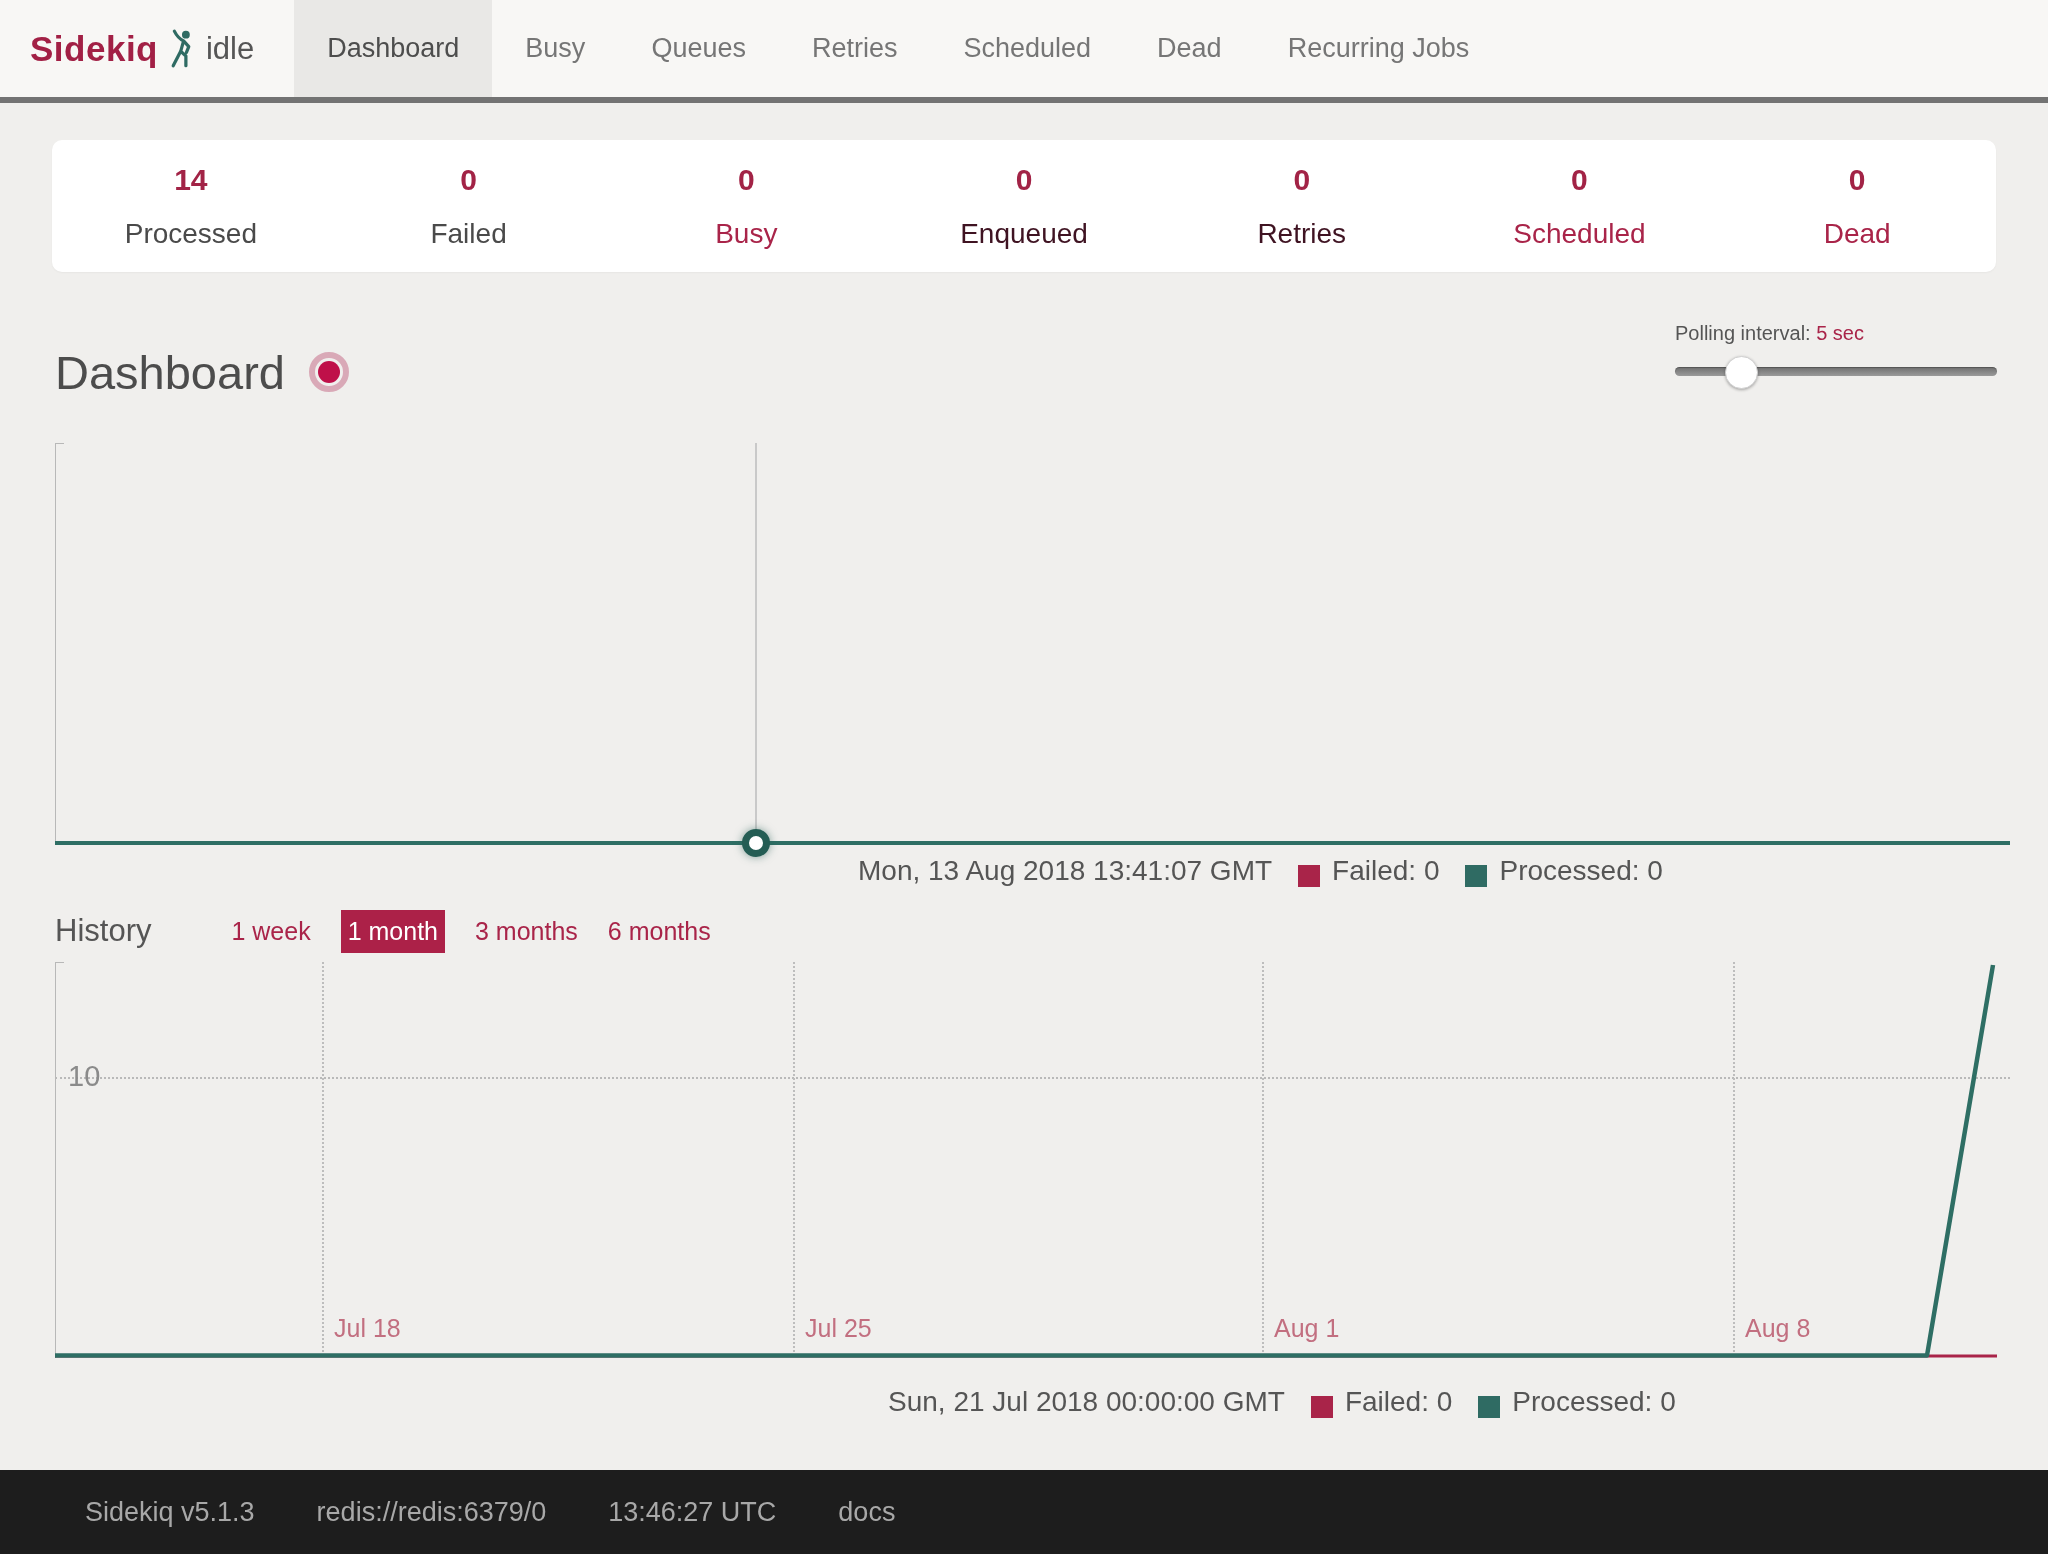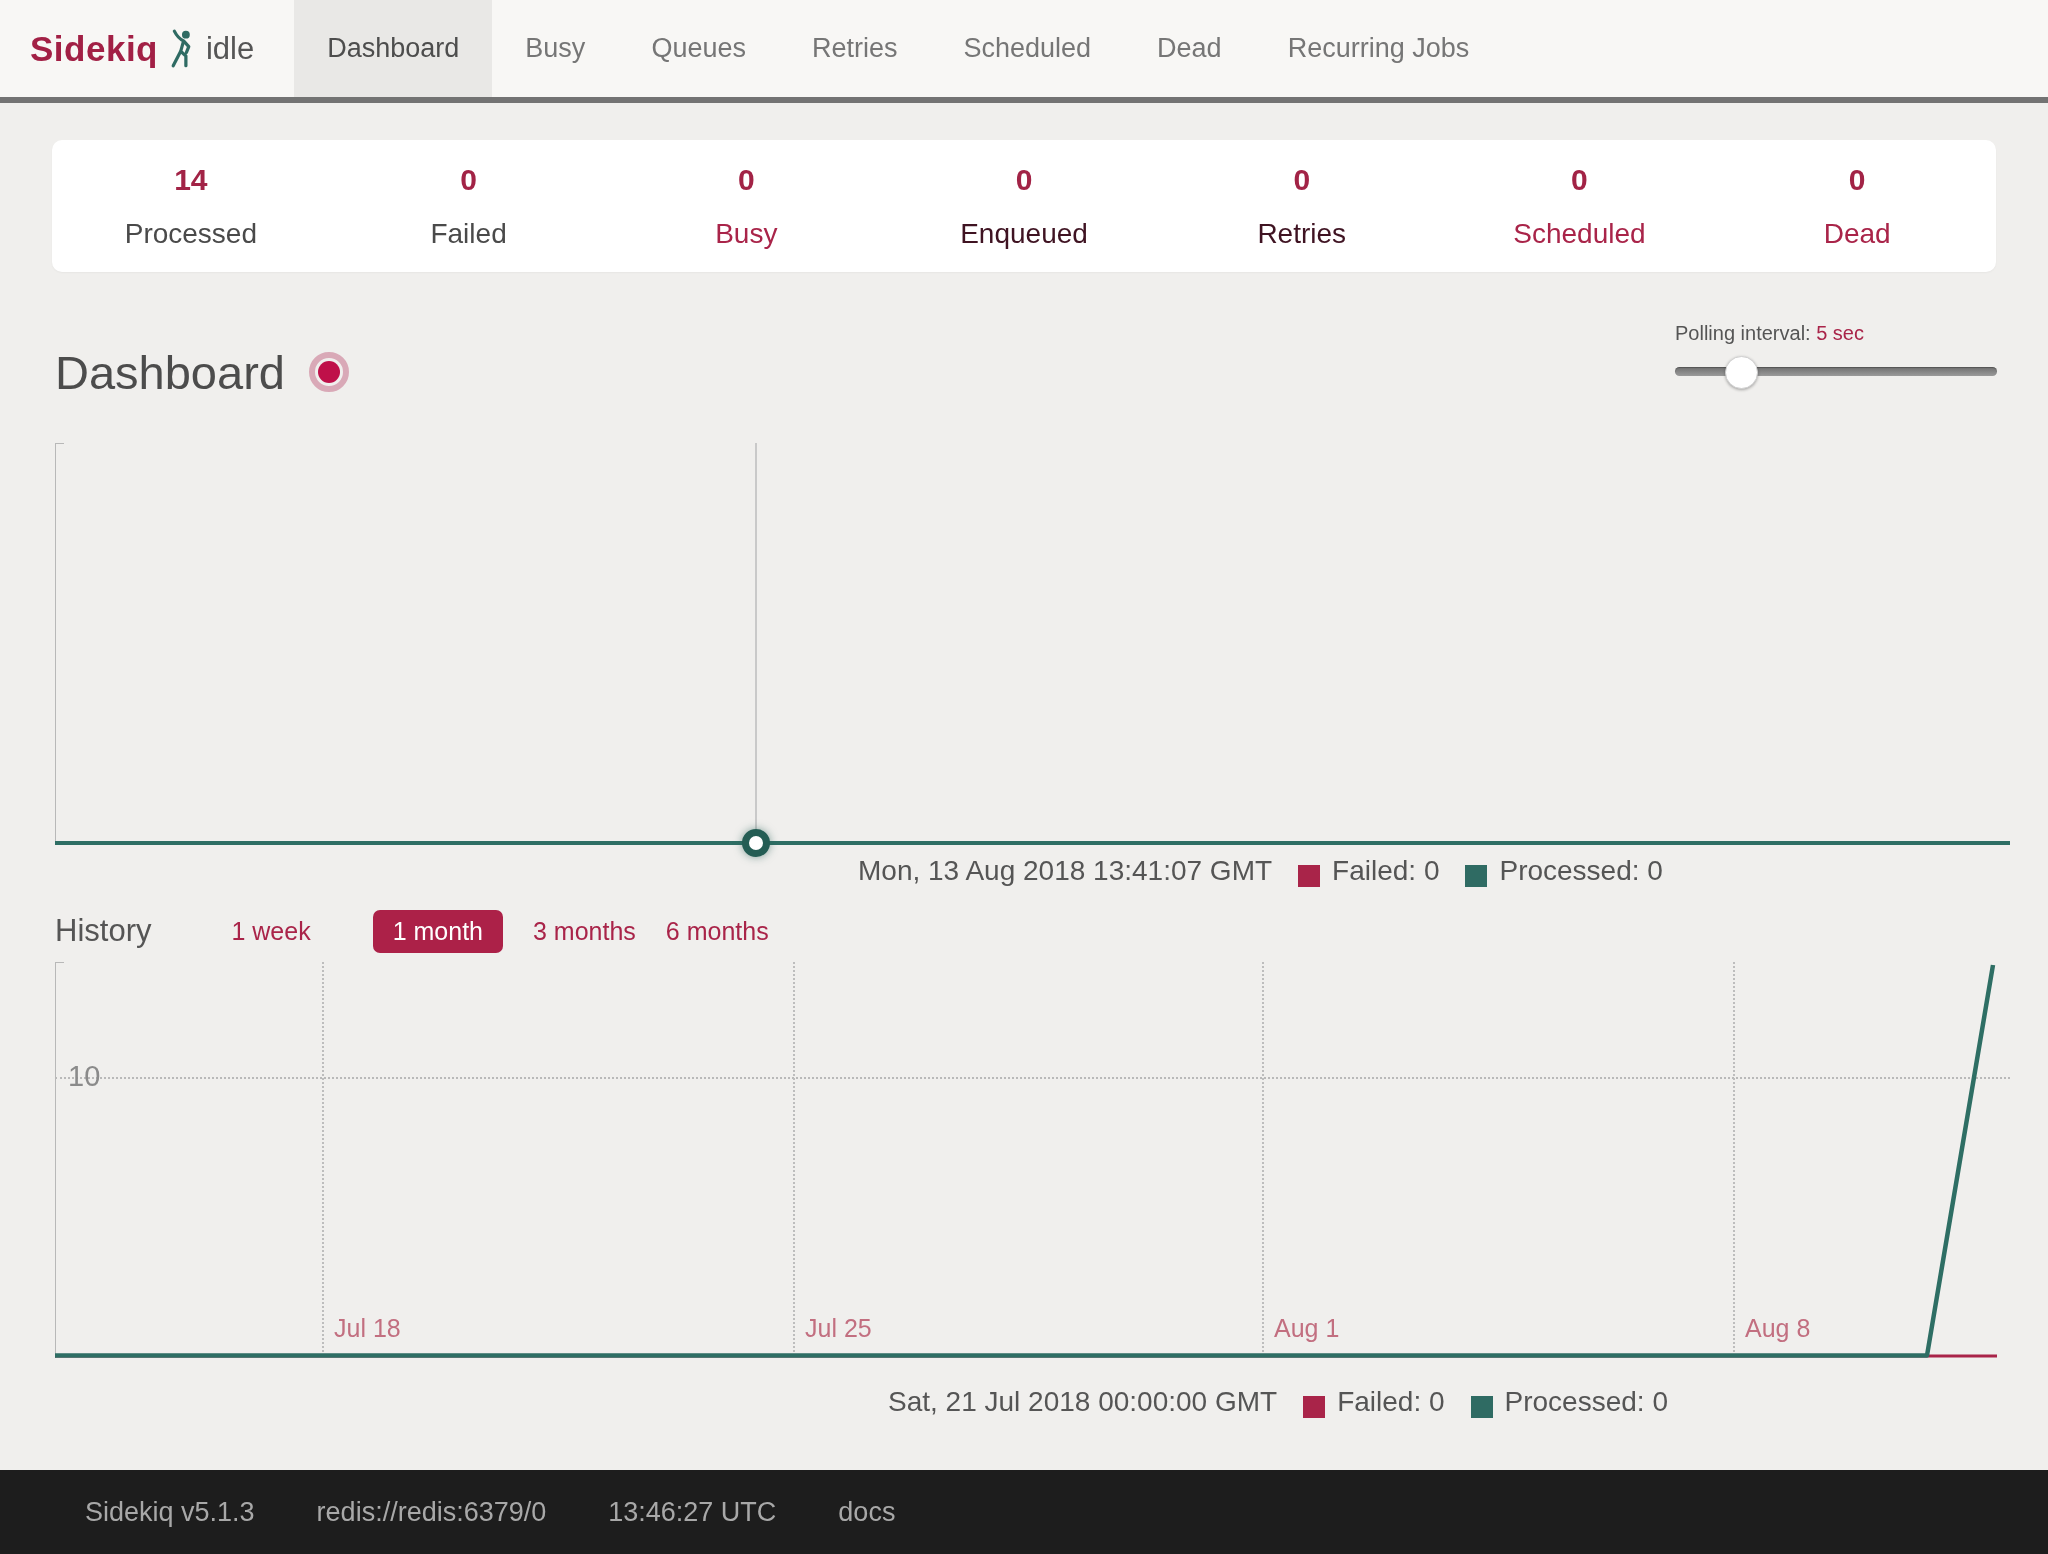--- a/index.html
+++ b/index.html
@@ -74,21 +74,21 @@
   .legend-item{display:flex;align-items:flex-end;gap:12px;}
   .sq{width:22px;height:22px;display:inline-block;}
   .sq-red{background:#a92449;}
   .sq-teal{background:#2f6b63;}
 
   
   .history-head{position:absolute;left:55px;top:905px;height:52px;display:flex;align-items:center;}
   .history-title{font-size:31px;color:#555;margin-right:80px;}
   .ranges{display:flex;align-items:center;gap:30px;}
   .range{font-size:25px;color:#a92449;cursor:pointer;white-space:nowrap;}
-  .range.active{background:#ac2148;color:#fff;border-radius:7px;padding:7px 20px;margin-left:32px;}
+  .range.active{background:#ac2148;color:#fff;border-radius:0;padding:7px 7px;}
 
   
   .hist-chart{position:absolute;left:55px;top:962px;width:1955px;height:396px;}
   .h-grid{position:absolute;left:0;right:0;top:115px;border-top:2px dotted #b9b9b9;}
   .y-tick-label{position:absolute;left:13px;top:115px;transform:translateY(-52%);
     font-size:29px;color:#8a8a8a;}
   .v-grid{position:absolute;top:0;bottom:2px;border-left:2px dotted #bdbdbd;}
   .v-grid.g0{left:267px;} .v-grid.g1{left:738px;} .v-grid.g2{left:1207px;} .v-grid.g3{left:1678px;}
   .x-tick-label{position:absolute;top:352px;font-size:25px;color:#c26f80;white-space:nowrap;}
   .x-tick-label.t0{left:279px;} .x-tick-label.t1{left:750px;} .x-tick-label.t2{left:1219px;} .x-tick-label.t3{left:1690px;}
@@ -216,21 +216,21 @@
     <span class="x-tick-label t1">Jul 25</span>
     <span class="x-tick-label t2">Aug 1</span>
     <span class="x-tick-label t3">Aug 8</span>
     <svg class="hist-svg" width="1955" height="396" viewBox="0 0 1955 396">
       <polyline points="0,394 1942,394" fill="none" stroke="#a92449" stroke-width="3"></polyline>
       <polyline points="0,393.5 1872,393.5 1938,3" fill="none" stroke="#2e6e64" stroke-width="4.5" stroke-linejoin="round"></polyline>
     </svg>
   </div>
 
   <div class="chart-caption hist-caption">
-    <span>Sat, 21 Jul 2018 00:00:00 GMT</span>
+    <span>Sun, 21 Jul 2018 00:00:00 GMT</span>
     <span class="legend-item">
       <span class="sq sq-red"></span>
       <span>Failed: 0</span>
     </span>
     <span class="legend-item">
       <span class="sq sq-teal"></span>
       <span>Processed: 0</span>
     </span>
   </div>
 

